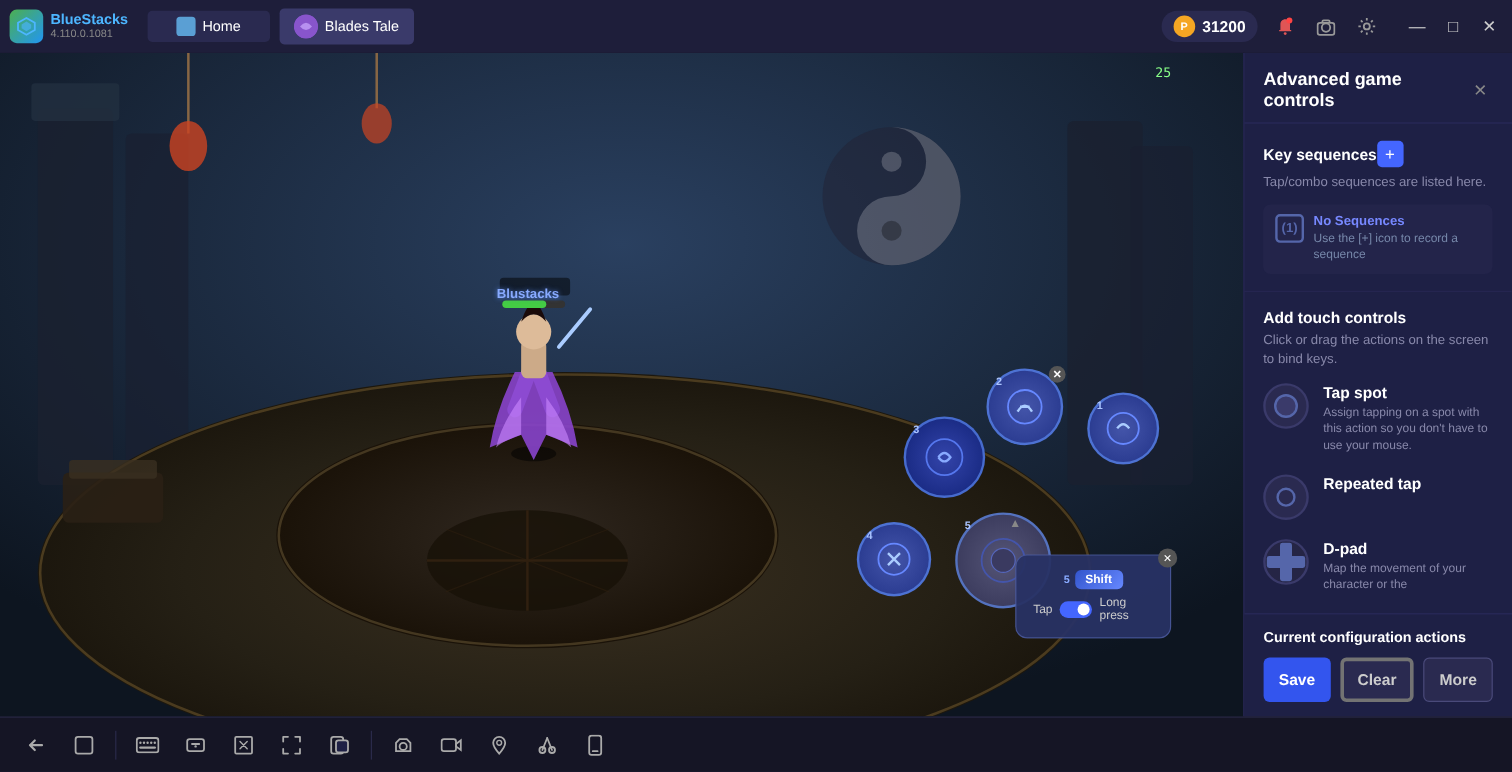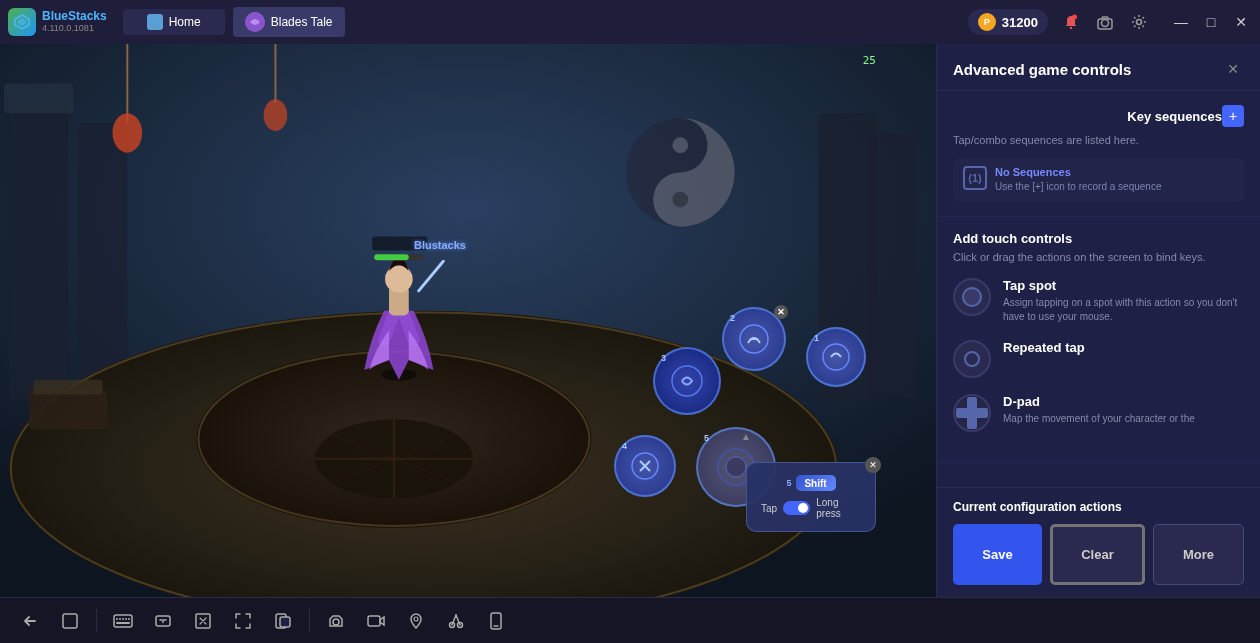--- a/index.html
+++ b/index.html
@@ -343,21 +343,21 @@
     }
     .toolbar-sep {
       width: 1px;
       height: 24px;
       background: #2a2a4a;
       margin: 0 4px;
     }
 
     
     .right-panel {
-      width: 324px;
+      width: 224px;
       background: #1e2045;
       display: flex;
       flex-direction: column;
       flex-shrink: 0;
       border-left: 1px solid #2a2a5a;
     }
 
     .panel-header {
       display: flex;
       align-items: center;
@@ -392,23 +392,22 @@
     .panel-body::-webkit-scrollbar-thumb { background: #3a3a6a; border-radius: 2px; }
 
     
     .section {
       padding: 14px 16px;
       border-bottom: 1px solid #252550;
     }
     .section-header {
       display: flex;
       align-items: center;
-      justify-content: flex-end;
+      justify-content: flex-start;
       margin-bottom: 6px;
-      margin-left: 24px;
     }
     .section-title {
       color: #fff;
       font-size: 13px;
       font-weight: 600;
     }
     .section-add-btn {
       width: 22px;
       height: 22px;
       background: #4466ff;
@@ -557,21 +556,21 @@
       font-size: 12px;
       font-weight: 600;
       margin-bottom: 10px;
     }
     .config-buttons {
       display: flex;
       gap: 8px;
     }
     .config-btn {
       flex: 1;
-      padding: 20px 4px;
+      padding: 8px 4px;
       border-radius: 5px;
       border: none;
       font-size: 13px;
       font-weight: 600;
       cursor: pointer;
       text-align: center;
     }
     .btn-save {
       background: #3355ee;
       color: #fff;

